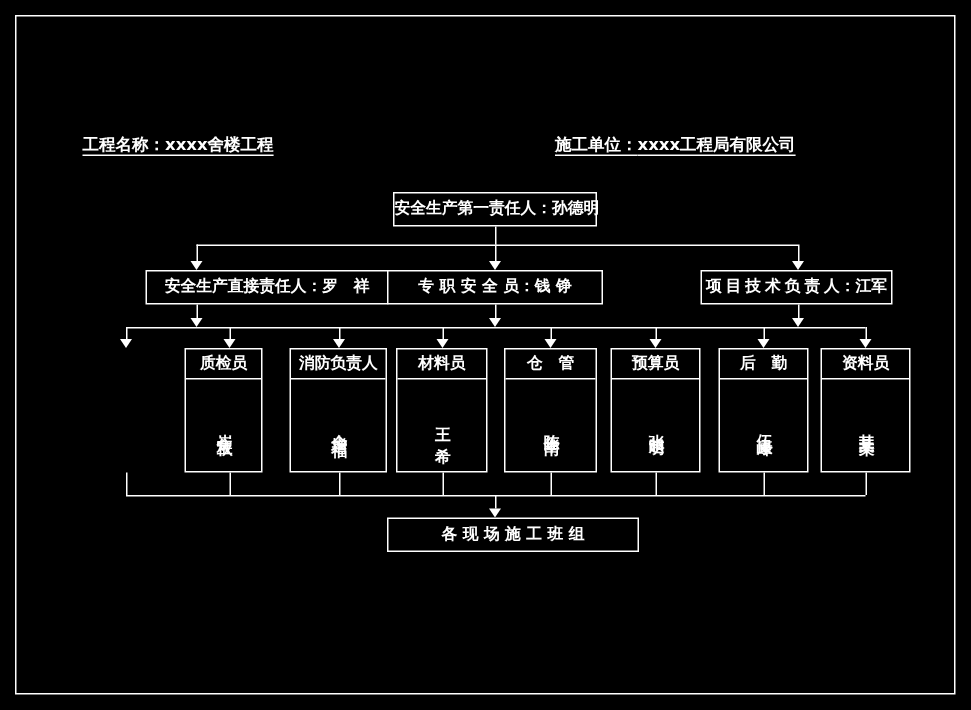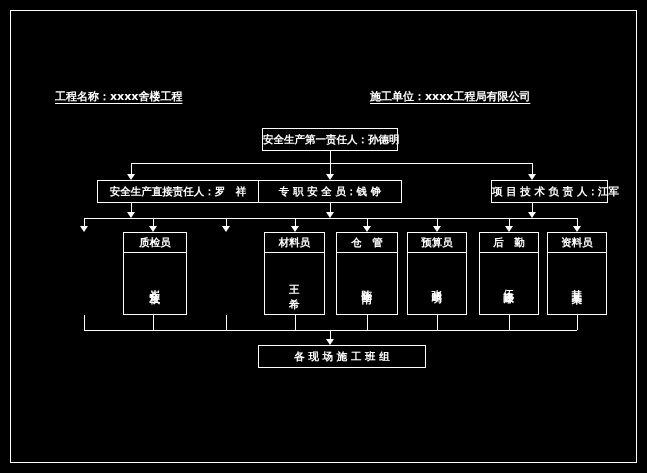--- a/index.html
+++ b/index.html
@@ -14,21 +14,21 @@
   .info{position:absolute;top:89px;font-size:11px;font-weight:bold;
     text-decoration:underline;text-underline-offset:3px;white-space:nowrap;}
   .info-left{left:55px;}
   .info-right{left:370px;}
   .box{position:absolute;border:1px solid #fff;box-sizing:border-box;
     background:#000;font-size:10.5px;font-weight:bold;white-space:nowrap;}
   .line-box{height:23px;line-height:21px;text-align:center;}
   .l0{left:262px;top:128px;width:136px;}
   .l1a{left:50px;top:180px;width:162px;margin-left:47px;}
   .l1b{left:258px;top:180px;width:144px;}
-  .l1c{left:491px;top:180px;width:117px;}
+  .l1c{left:467px;top:180px;width:128px;font-family:Liberation Serif, serif;}
   .l3{top:232px;height:83px;}
   .l3-title{height:20px;line-height:19px;text-align:center;
     border-bottom:1px solid #fff;box-sizing:border-box;}
   .l3-names{height:62px;display:flex;flex-direction:row;align-items:center;
     justify-content:center;gap:5px;}
   .vname{writing-mode:vertical-rl;text-orientation:upright;letter-spacing:2px;
     line-height:1;}
   .bottom-box{left:258px;top:345px;width:168px;}
   .hline,.vline{position:absolute;background:#fff;}
   .hline{height:1px;}
@@ -92,24 +92,30 @@
   <div class="vline" style="left:577px;top:218px;height:8px"></div>
   <div class="arrow" style="left:80px;top:226px"></div>
   <div class="arrow" style="left:149px;top:226px"></div>
   <div class="arrow" style="left:222px;top:226px"></div>
   <div class="arrow" style="left:291px;top:226px"></div>
   <div class="arrow" style="left:363px;top:226px"></div>
   <div class="arrow" style="left:433px;top:226px"></div>
   <div class="arrow" style="left:505px;top:226px"></div>
   <div class="arrow" style="left:573px;top:226px"></div>
 
-  <div class="box l3" style="left:123px;width:64px">
+  <div class="box l3" style="left:123px;width:52px">
     <div class="l3-title">质检员</div>
     <div class="l3-names">
       <span class="vname">崔宝秋</span>
+    </div>
+  </div>
+  <div class="box l3" style="left:193px;width:65px">
+    <div class="l3-title">消防负责人</div>
+    <div class="l3-names">
+      <span class="vname">金增福</span>
     </div>
   </div>
   <div class="box l3" style="left:336px;width:62px">
     <div class="l3-title">仓　管</div>
     <div class="l3-names">
       <span class="vname">陈华南</span>
     </div>
   </div>
   <div class="box l3" style="left:264px;width:61px">
     <div class="l3-title">材料员</div>

